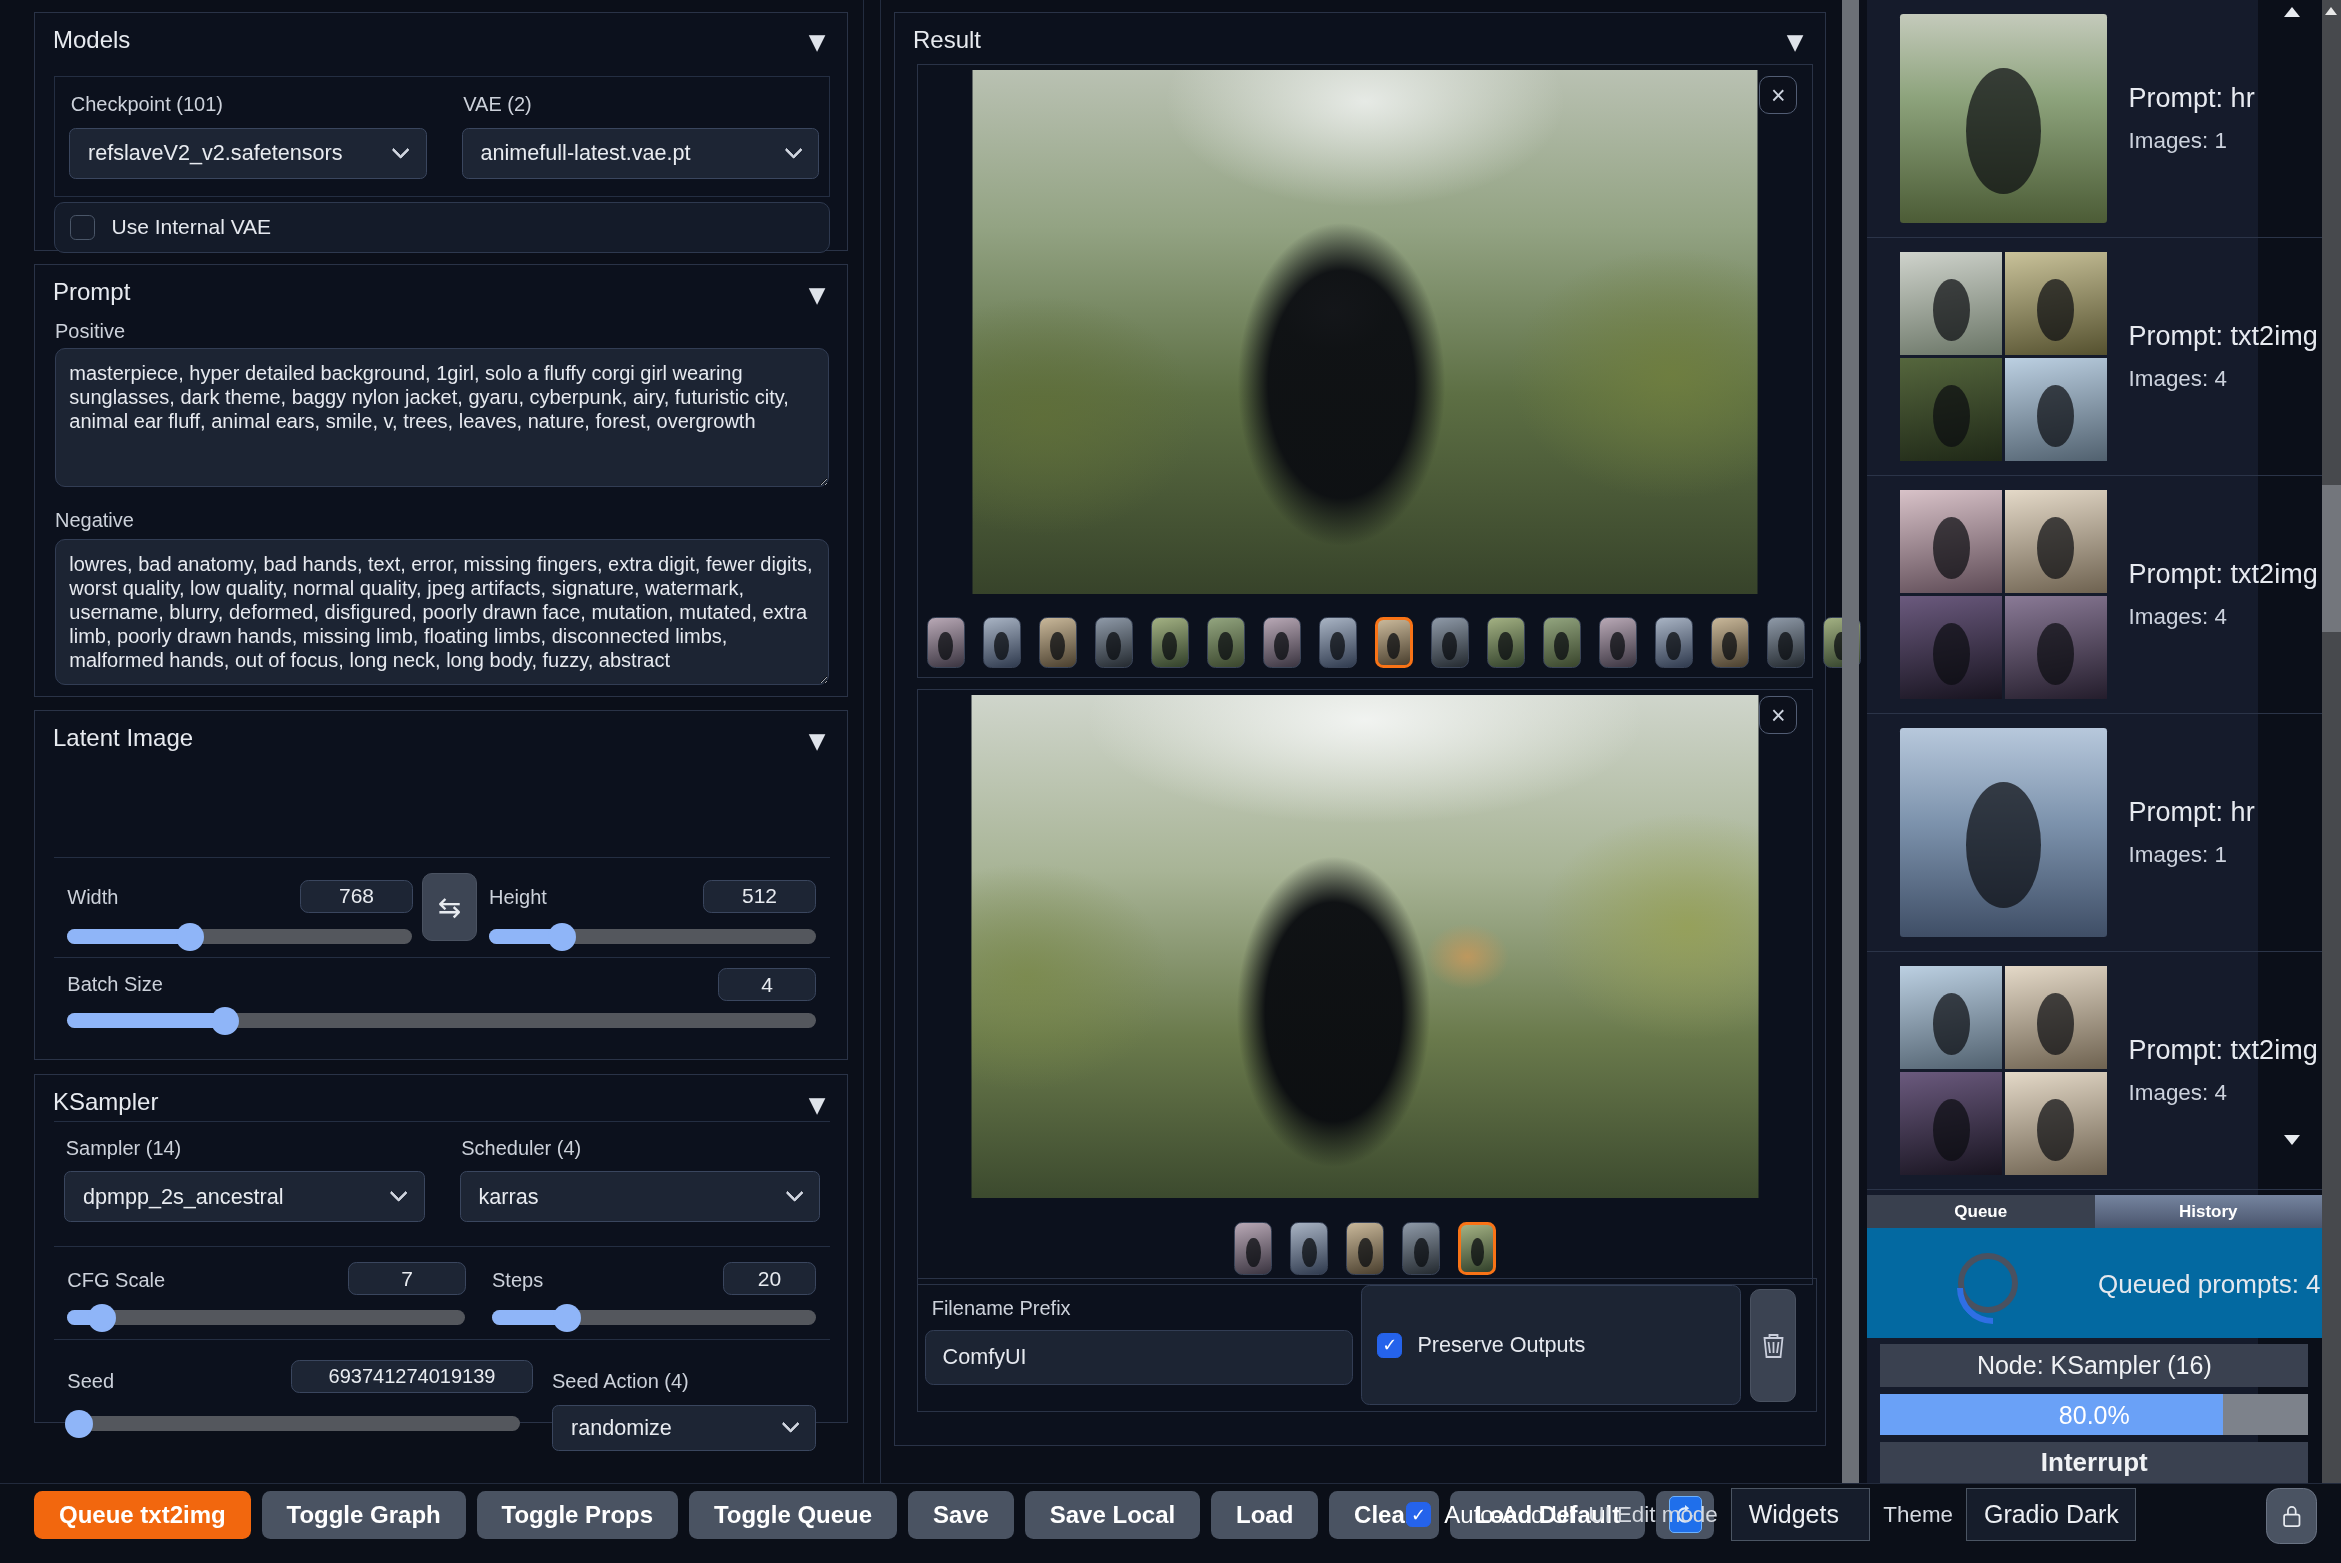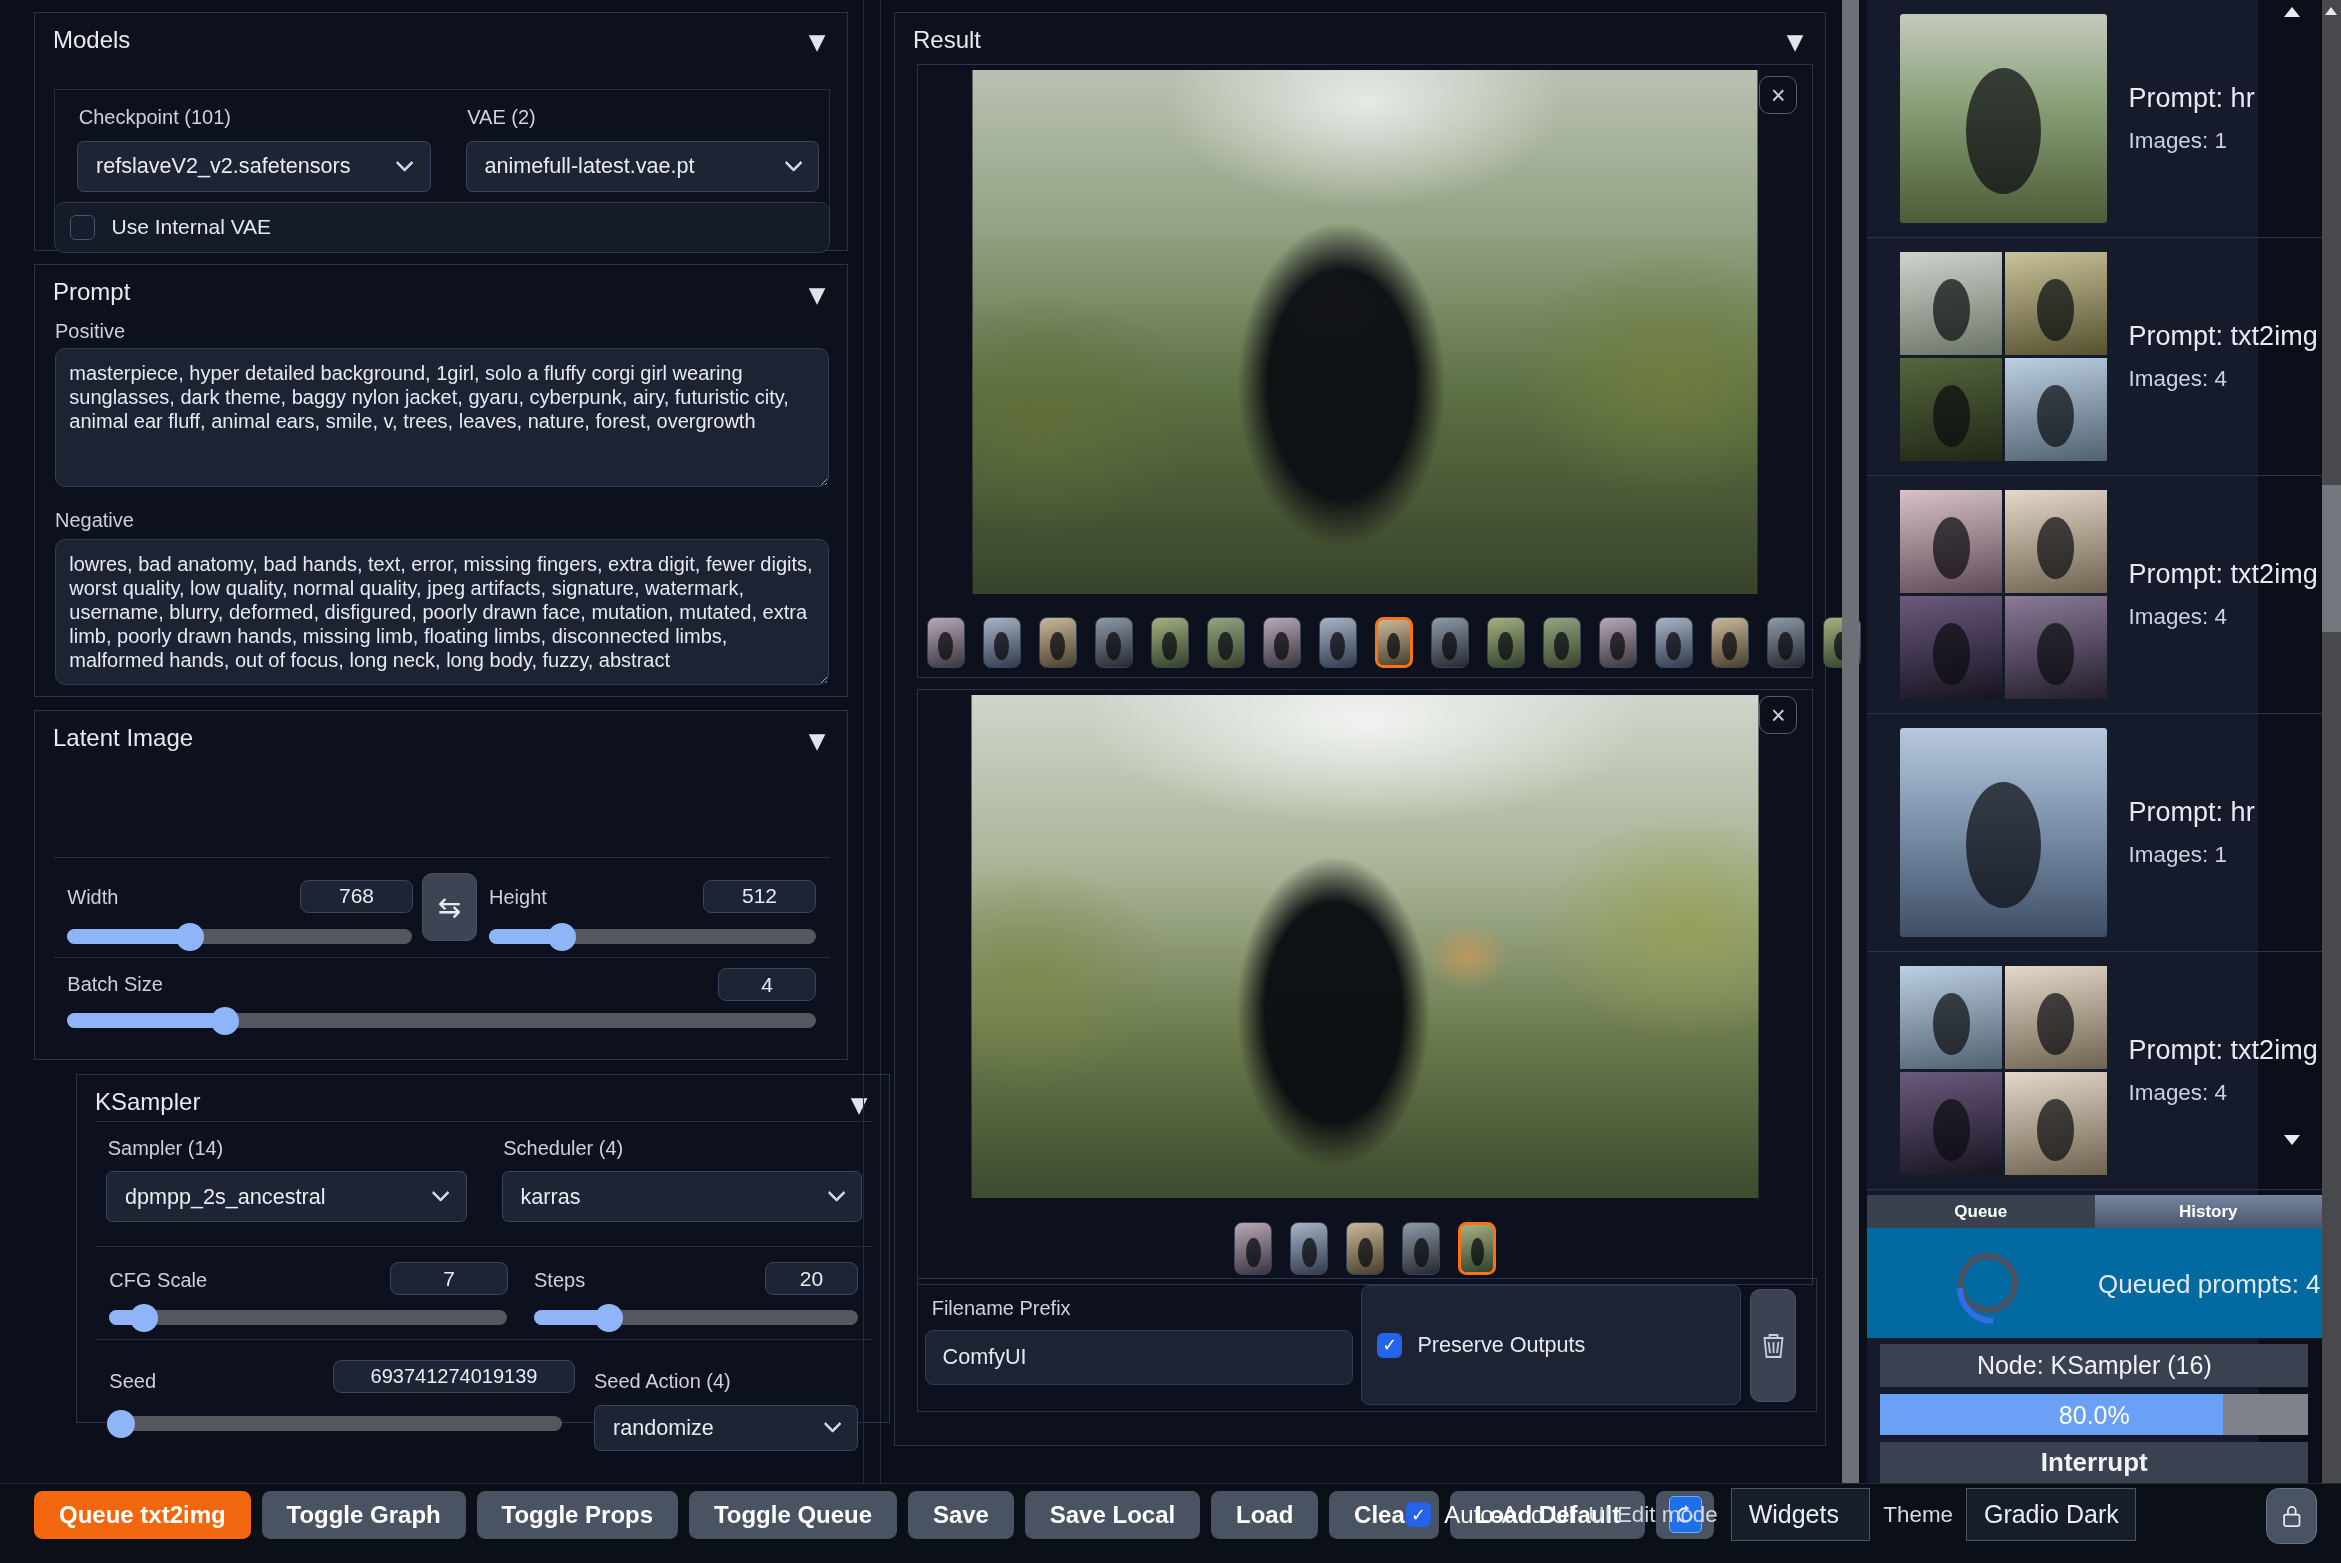--- a/index.html
+++ b/index.html
@@ -20,38 +20,38 @@
   .slider { position:relative; height:15px; border-radius:7.5px; background:#54575d; }
   .slider .fill { position:absolute; left:0; top:0; bottom:0; border-radius:7.5px; background:#8fb5f8; }
   .slider .knob { position:absolute; top:50%; width:28px; height:28px; border-radius:50%; background:#8fb5f8; transform:translate(-50%,-50%); }
   .checkbox { width:25px; height:25px; border-radius:5.8px; border:1.7px solid #4a5668; background:#161d2b; display:flex; align-items:center; justify-content:center; font-size:18px; color:#fff; }
   .checkbox.on { background:#2563eb; border-color:#2563eb; }
   .xbtn { position:absolute; width:38px; height:38px; border:0.8px solid #525d74; border-radius:10px; color:#cdd3de; font-size:25px; display:flex; align-items:center; justify-content:center; background:rgba(12,16,26,.5); cursor:pointer; }
   .vline { position:absolute; top:0; width:0.8px; height:1483px; background:#232c3f; }
 
   
   #models { left:34px; top:11.6px; width:814px; height:239px; }
-  #models .grp1 { left:19px; top:76px; width:776px; height:121px; display:flex; padding:10px 10px 0 22px; gap:35px; }
+  #models .grp1 { left:19px; top:63px; width:776px; height:121px; display:flex; padding:10px 10px 0 14px; gap:35px; }
   .ddcol { flex:1; }
   .ddcol .lbl { display:block; margin:6.6px 0 11.6px 1.7px; }
   #vae-row { position:absolute; left:19px; top:189px; width:776px; height:51px; border:0.8px solid #2e394f; border-radius:10px; background:#141b29; display:flex; align-items:center; padding-left:15px; gap:16.6px; font-size:21px; }
 
   #prompt { left:34px; top:264px; width:814px; height:433px; }
   #prompt .lbl { position:absolute; left:20px; }
   .ta { position:absolute; left:20px; width:774px; background:#1c2433; border:0.8px solid #323d54; border-radius:10px; color:#e6e9ef; font-family:"Liberation Sans",sans-serif; font-size:20px; line-height:24px; padding:11.6px 13.3px; resize:vertical; }
 
   #latent { left:34px; top:710px; width:814px; height:350px; }
   #radio-wrap { position:absolute; left:19px; top:48px; width:776px; height:83px; background:#141b29; border:0.8px solid #2e394f; border-radius:10px; display:flex; align-items:center; padding-left:18px; gap:23px; }
   .rpill { display:flex; align-items:center; gap:13.3px; background:#1a2232; border:0.8px solid #333e55; border-radius:10px; height:55px; padding:0 25px; font-size:22.4px; cursor:pointer; }
   .radio { width:23px; height:23px; border-radius:50%; border:1.7px solid #45516a; background:#10repeat1a27; background:#101a27; }
   .radio.on { border-color:#2563eb; background:#2563eb; box-shadow:inset 0 0 0 5px #2563eb, inset 0 0 0 8.3px #fff; }
   #dims { left:19px; top:146px; width:776px; height:100px; border:none; border-top:0.8px solid #242e42; }
   #batchgrp { left:19px; top:246px; width:776px; height:88px; border:none; border-top:0.8px solid #242e42; }
 
-  #ksampler { left:34px; top:1074px; width:814px; height:349px;margin-left:42px; }
+  #ksampler { left:34px; top:1074px; width:814px; height:349px; }
   #ks-g1 { left:19px; top:46px; width:776px; height:121px; display:flex; padding:8.3px 10px 0 10px; gap:35px; border:none; border-top:0.8px solid #242e42; }
   #ks-g2 { left:19px; top:171px; width:776px; height:93px; border:none; border-top:0.8px solid #242e42; }
   #ks-g3 { left:19px; top:264px; width:776px; height:133px; border:none; border-top:0.8px solid #242e42; }
 
   
   #result { left:894px; top:11.6px; width:932px; height:1434px; }
   .card { position:absolute; left:22.4px; width:896px; border:0.8px solid #2a3347; background:#0c111d; }
   #card1 { top:51px; height:614px; }
   #card2 { top:676px; height:596px; }
   .big-img { position:absolute; left:50%; transform:translateX(-50%); }

